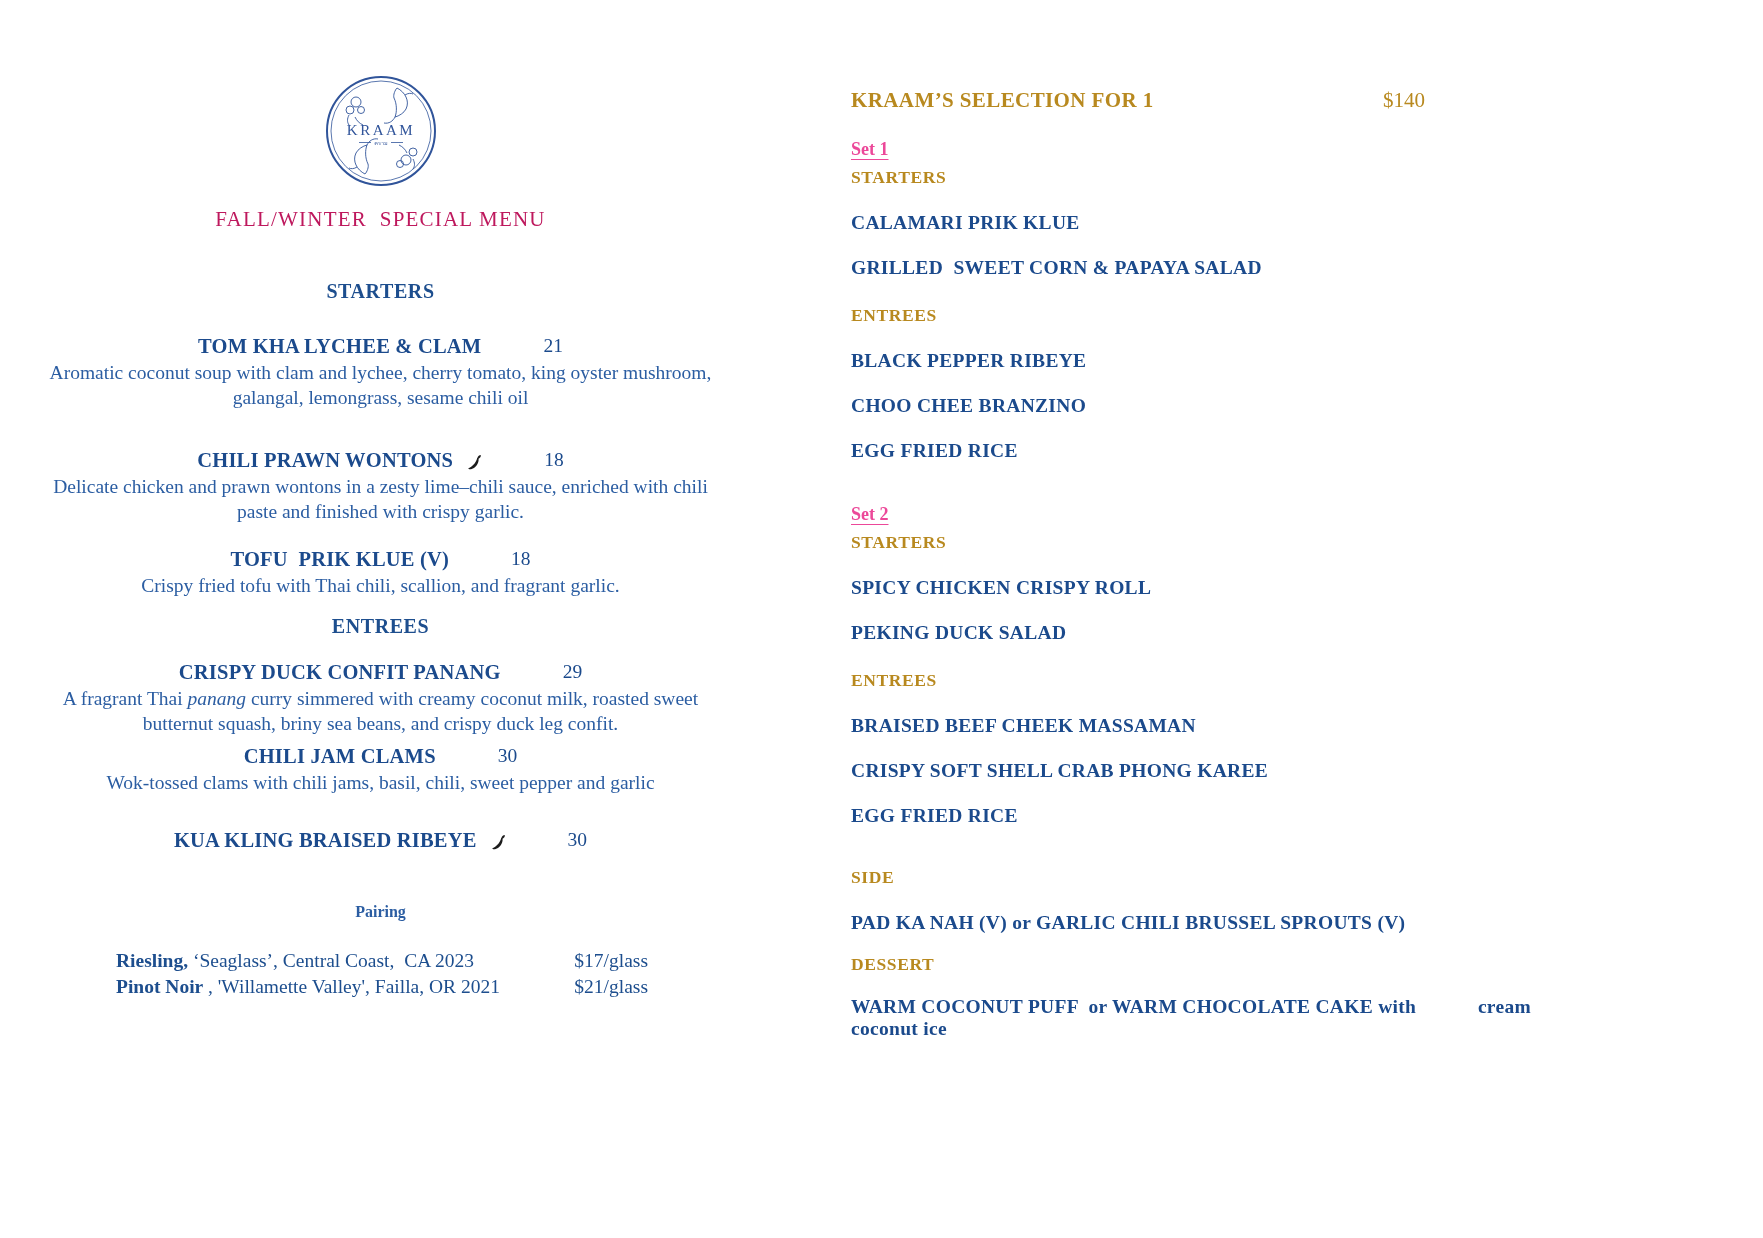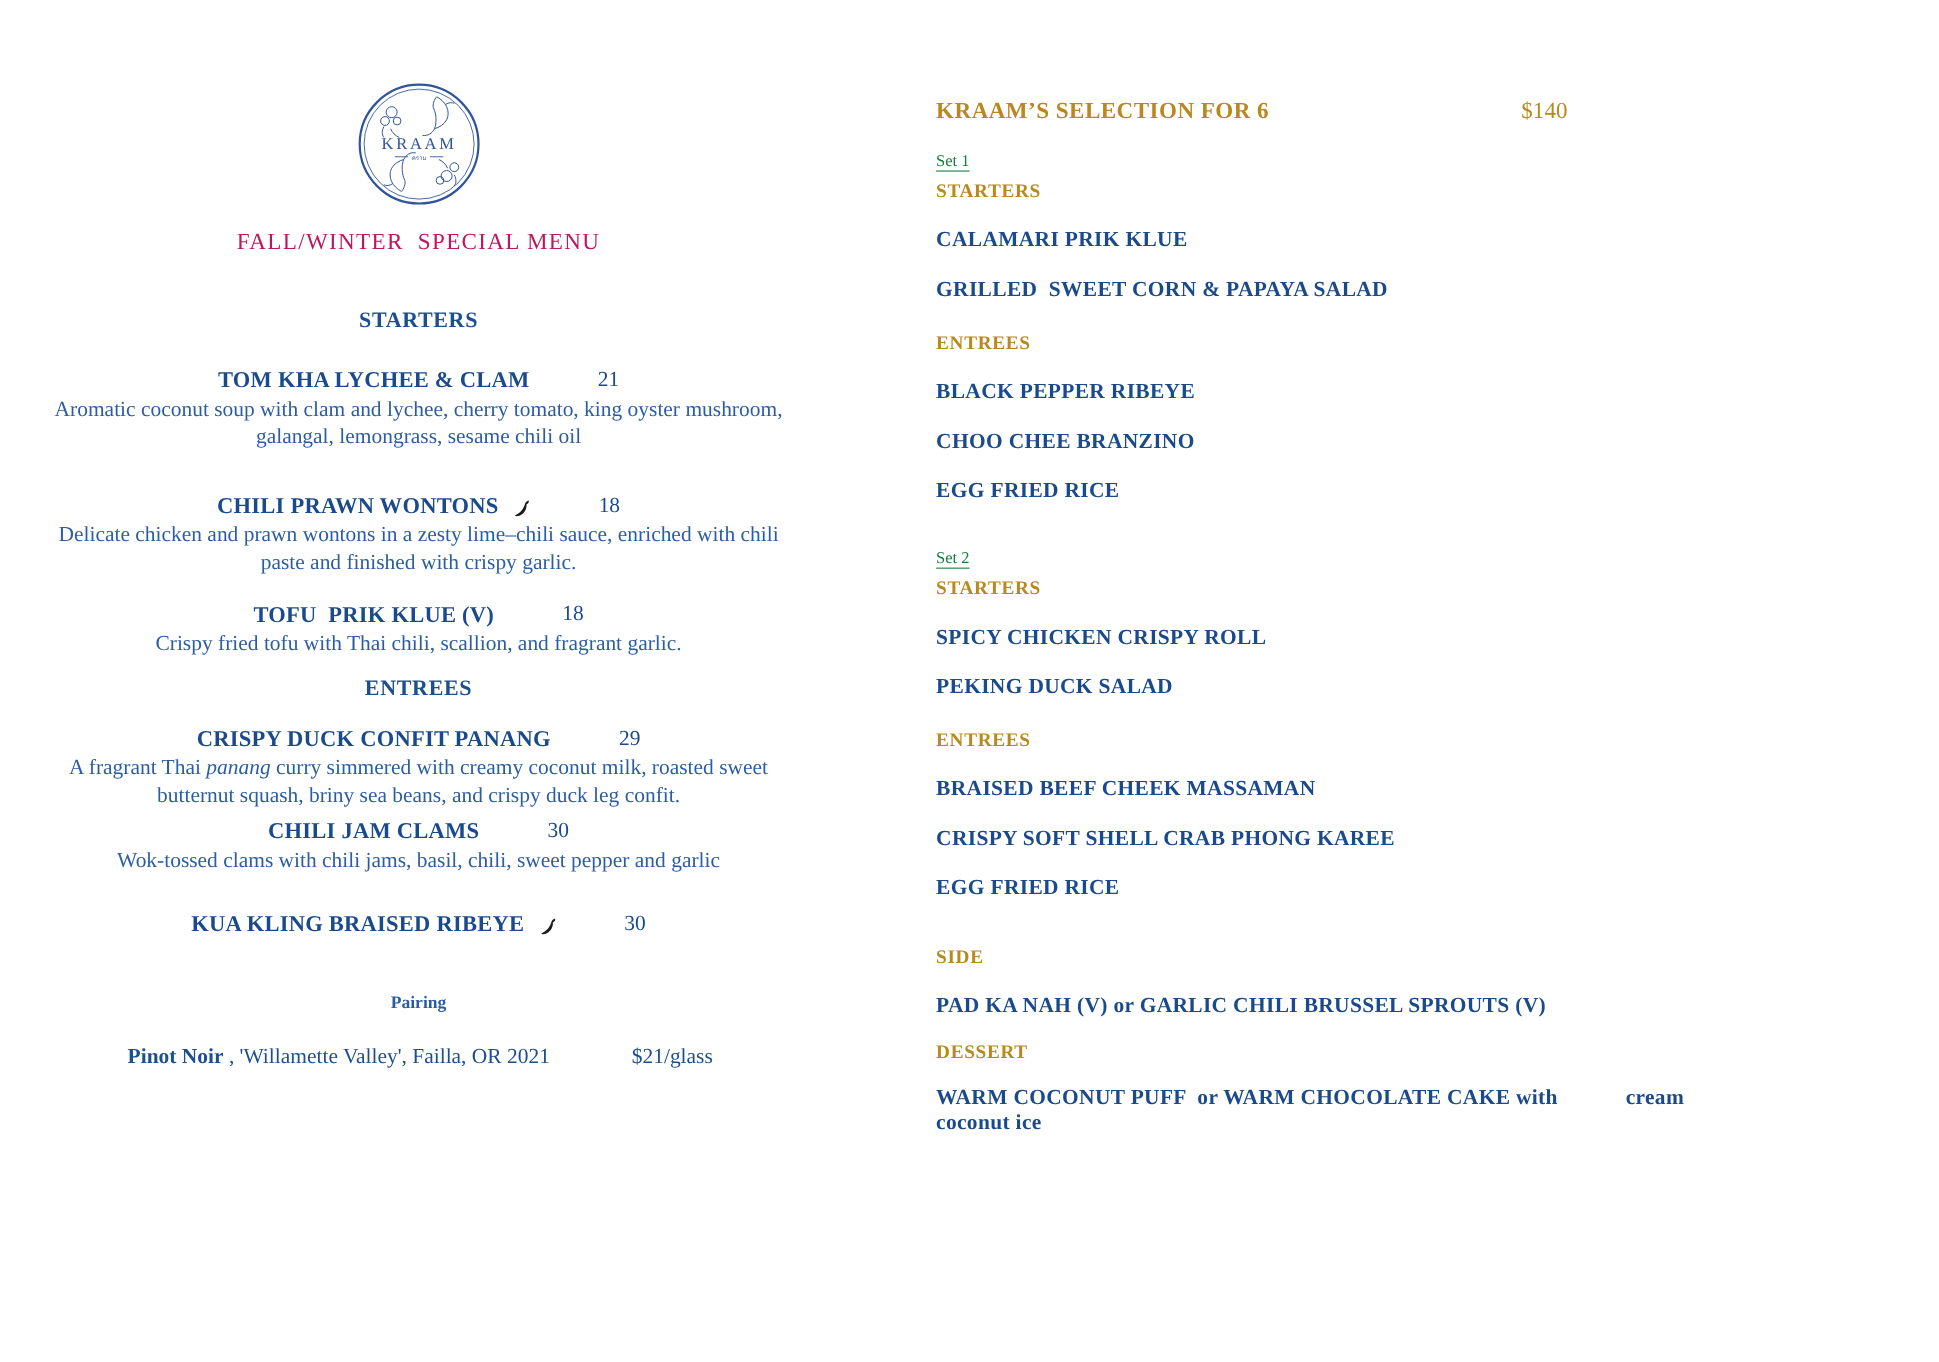--- a/index.html
+++ b/index.html
@@ -41,21 +41,21 @@
   .wine-name { font-weight:bold; }
   .wine-price { color:#1d4e8e; }
 
   
   .right-col { position:absolute; left:851px; top:0; width:680px; text-align:left; }
 
   .sel-header { margin-top:88px; width:574px; display:flex; justify-content:space-between; align-items:baseline; }
   .sel-title { font-size:21px; font-weight:bold; color:#b8891f; letter-spacing:0.4px; }
   .sel-price { font-size:21px; color:#b8891f; }
 
-  .set-label { margin-top:26px; font-size:15px; font-weight:normal; color:#15803d;
+  .set-label { margin-top:26px; font-size:18px; font-weight:bold; color:#ec4899;
                text-decoration:underline; text-underline-offset:4px; display:inline-block; }
   .set-label-2 { margin-top:43px; }
 
   .gold-subhead { font-size:17.5px; font-weight:bold; color:#b8891f; letter-spacing:0.6px; }
   .gs-mid { margin-top:27px; }
   .gs-tight { margin-top:7px; }
   .gs-side { margin-top:41px; }
   .gs-dessert { margin-top:21px; }
 
   .r-item { margin-top:25px; font-size:19.5px; font-weight:bold; color:#1b4a8c; line-height:20px; letter-spacing:0.3px; }
@@ -154,30 +154,34 @@
     <svg class="chili" viewBox="0 0 15 18">
       <path d="M11.2,4.6 C12.3,7.6 11.2,11.8 8.4,14.4 C6.6,16.1 4.2,17 2.6,16.6 C2.2,16.5 2.1,16.2 2.5,15.9 C5.6,14.1 7.8,11.4 9.1,8.2 C9.6,6.9 9.9,5.7 10,4.8 Z" fill="#1c1c1c"></path>
       <path d="M10.1,4.9 C10.3,3.2 11.5,1.8 13.2,1.4 C13.6,2.9 12.9,4.5 11.4,5.3 Z" fill="#1c1c1c"></path>
     </svg>
     <span class="item-price">30</span>
   </div>
 
   <div class="pairing-heading">Pairing</div>
   <div class="wine-list">
     <div class="wine-row">
+      <span><span class="wine-name pre">Riesling,</span><span class="pre"> ‘Seaglass’, Central Coast,  CA 2023</span></span>
+      <span class="wine-price">$17/glass</span>
+    </div>
+    <div class="wine-row">
       <span><span class="wine-name pre">Pinot Noir</span><span class="pre"> , 'Willamette Valley', Failla, OR 2021</span></span>
       <span class="wine-price">$21/glass</span>
     </div>
   </div>
 </div>
 
 <div class="right-col">
 
   <div class="sel-header">
-    <span class="sel-title">KRAAM’S SELECTION FOR 6</span>
+    <span class="sel-title">KRAAM’S SELECTION FOR 1</span>
     <span class="sel-price">$140</span>
   </div>
 
   <div><span class="set-label">Set 1</span></div>
   <div class="gold-subhead gs-tight">STARTERS</div>
   <div class="r-item pre">CALAMARI PRIK KLUE</div>
   <div class="r-item pre">GRILLED  SWEET CORN &amp; PAPAYA SALAD</div>
   <div class="gold-subhead gs-mid">ENTREES</div>
   <div class="r-item pre">BLACK PEPPER RIBEYE</div>
   <div class="r-item pre">CHOO CHEE BRANZINO</div>

